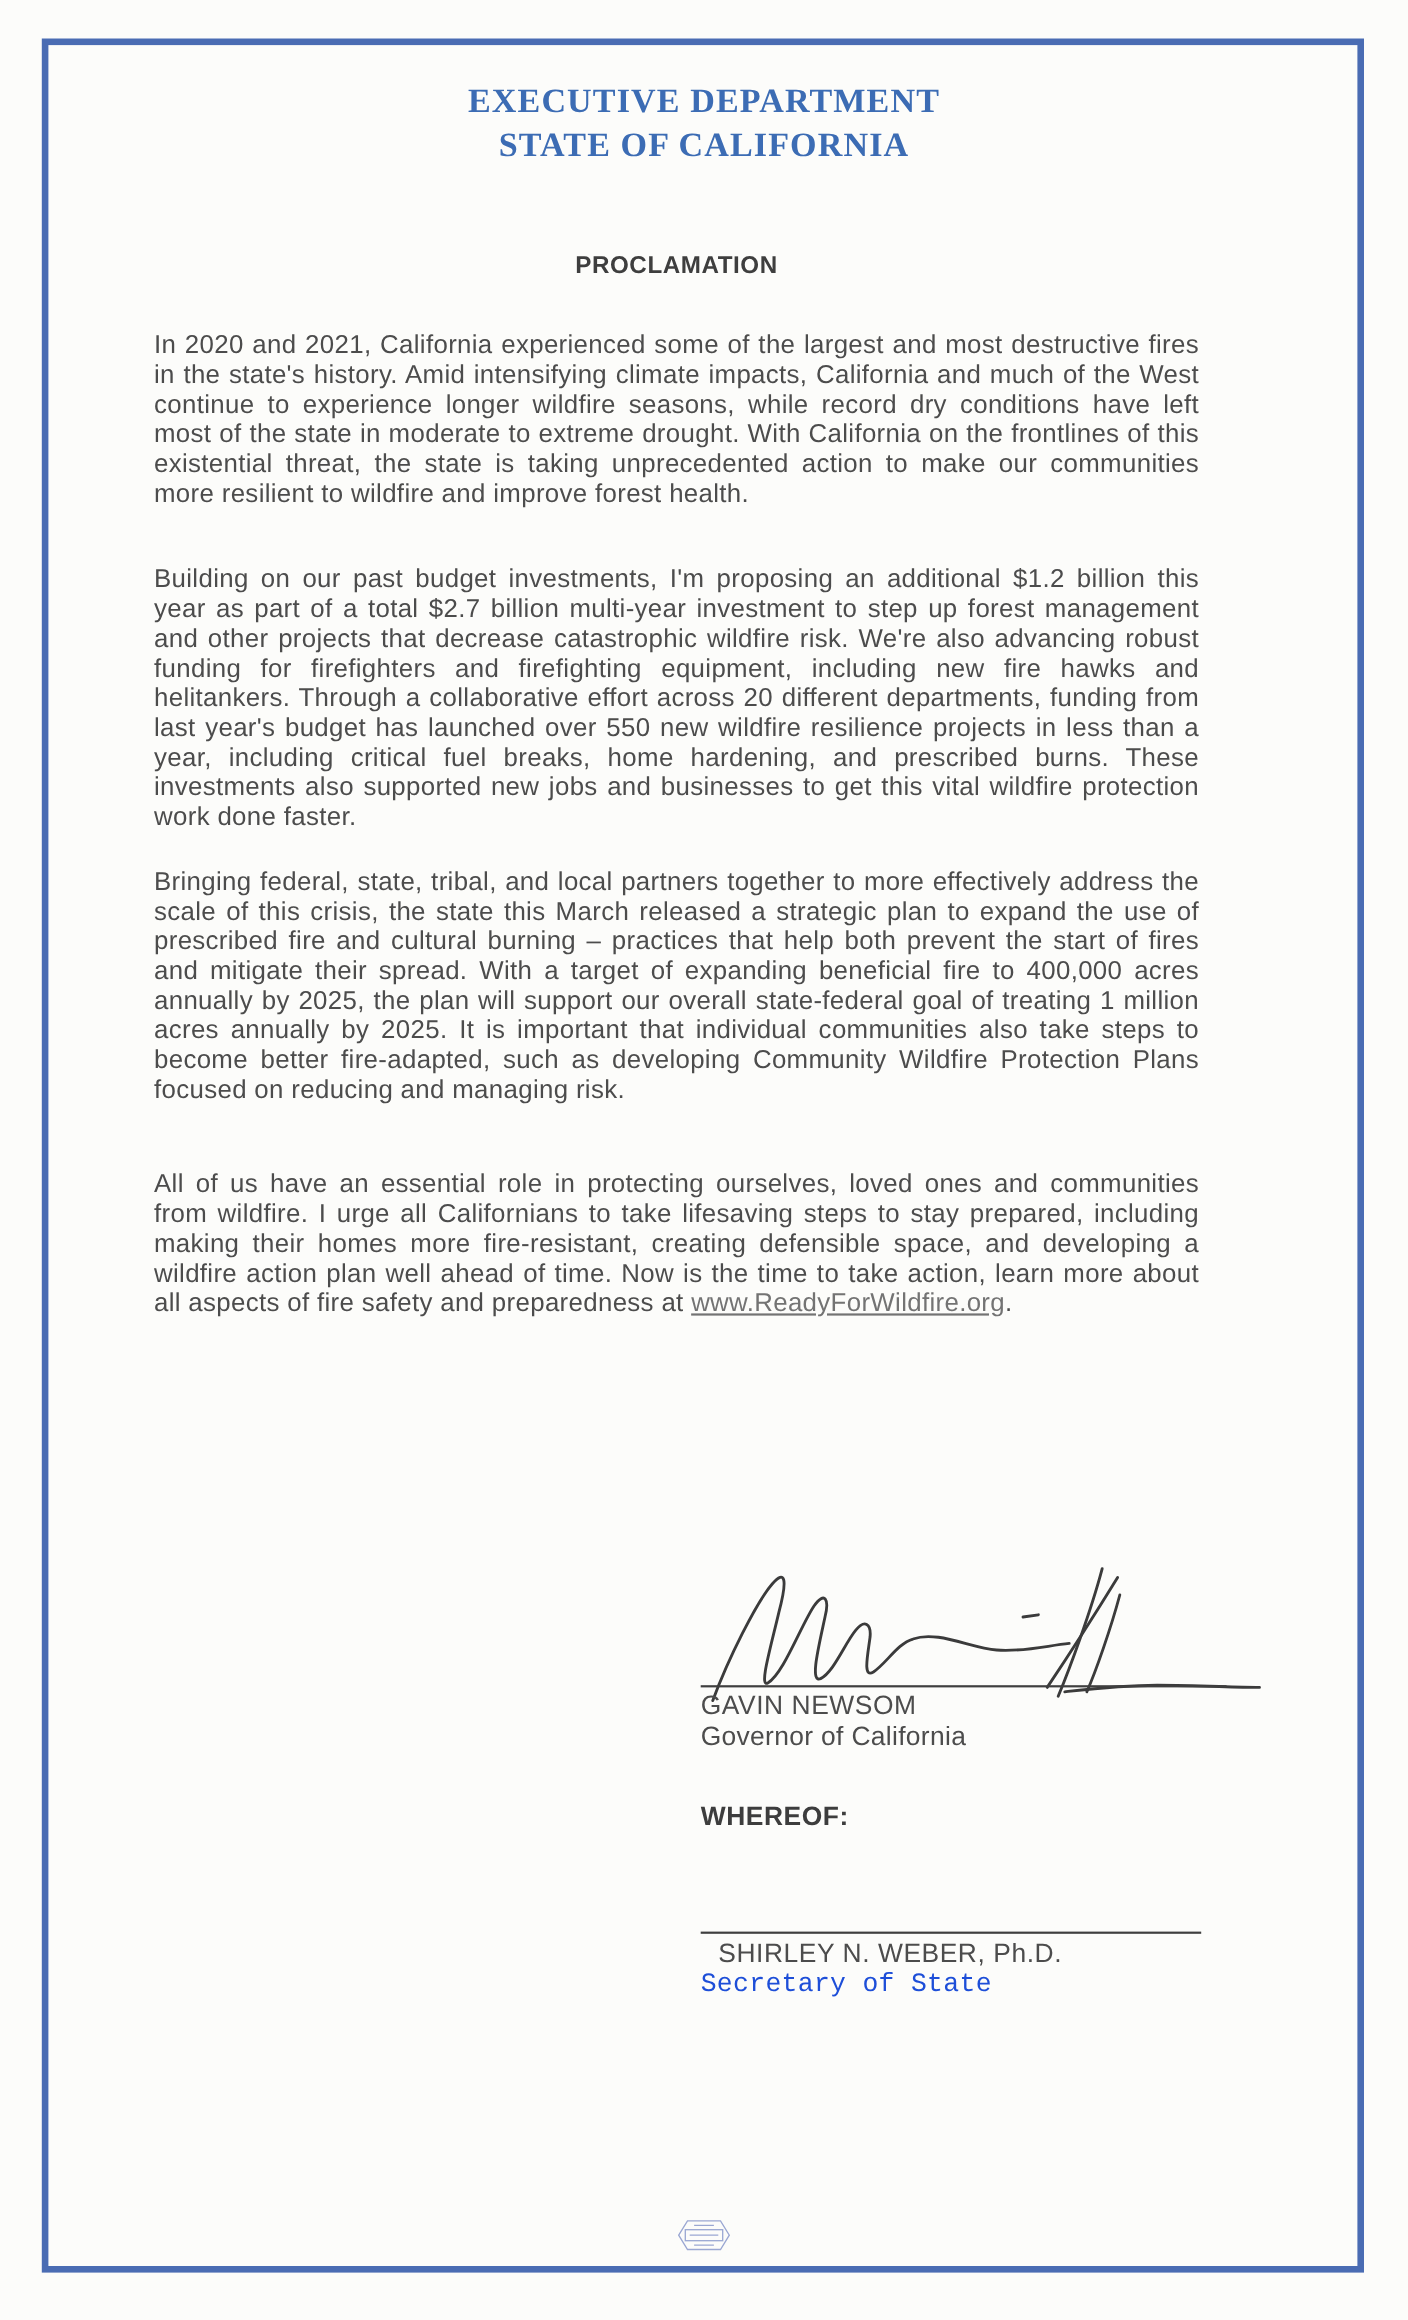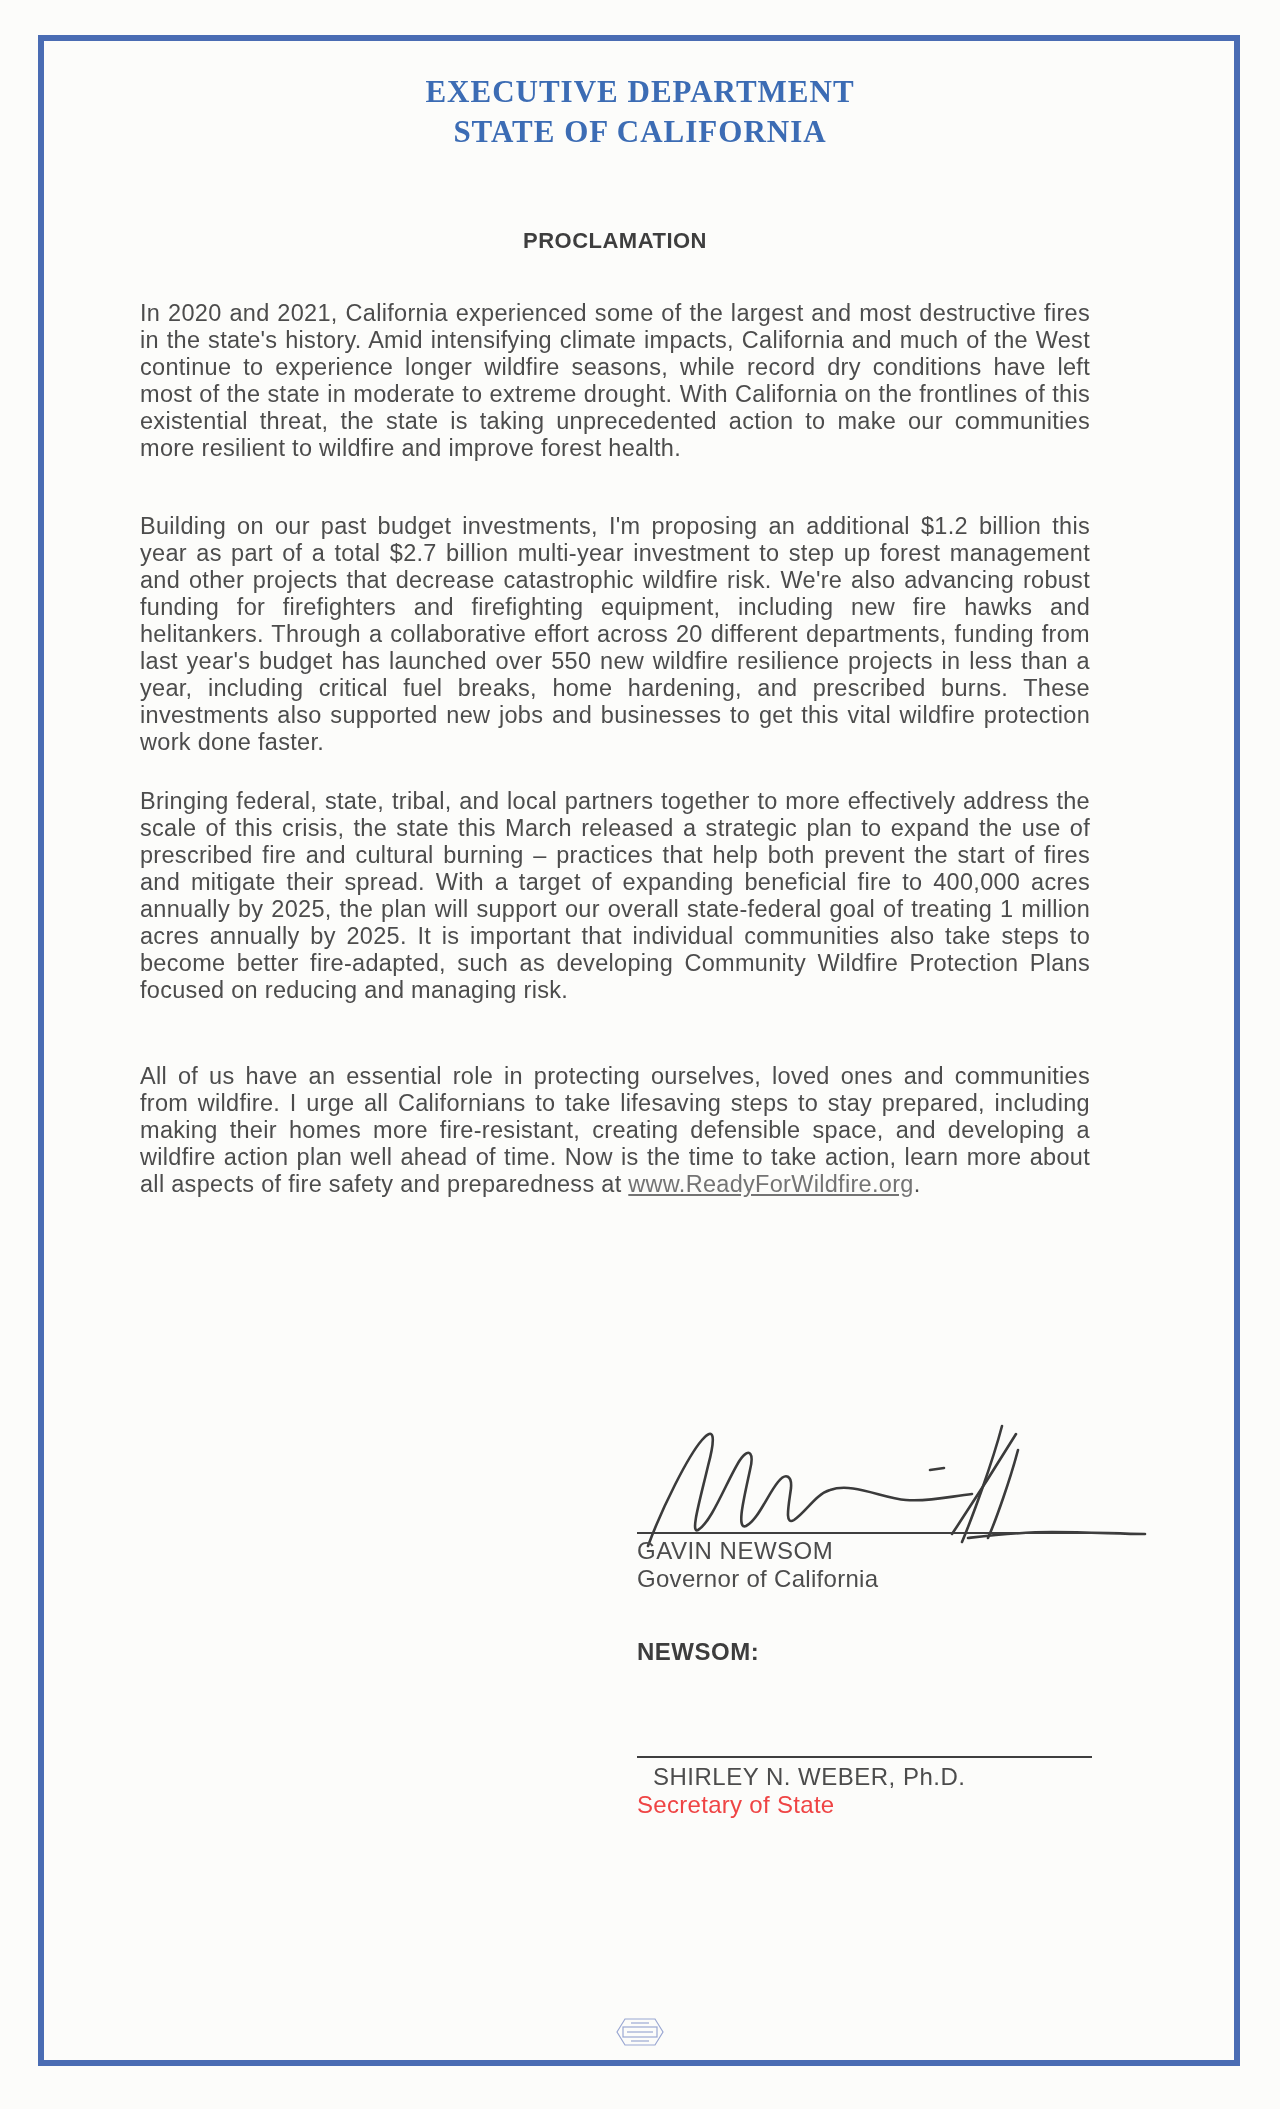--- a/index.html
+++ b/index.html
@@ -82,21 +82,21 @@
   }
   .sig-name   { position: absolute; left: 637px; top: 1537px; font-size: 24px; color: #4c4c4c; letter-spacing: 0.5px; }
   .sig-title  { position: absolute; left: 637px; top: 1565px; font-size: 24px; color: #4c4c4c; letter-spacing: 0.3px; }
   .attest-label { position: absolute; left: 637px; top: 1638px; font-size: 24px; font-weight: bold; color: #3d3d3d; letter-spacing: 0.5px; }
   .attest-line {
     position: absolute;
     left: 637px; top: 1756px; width: 455px;
     border-top: 2px solid #3f3f3f;
   }
   .attest-name  { position: absolute; left: 653px; top: 1763px; font-size: 24px; color: #4c4c4c; letter-spacing: 0.5px; }
-  .attest-title { position: absolute; left: 637px; top: 1791px; font-size: 24px; color: #ef4444; letter-spacing: 0.3px; }
+  .attest-title { position: absolute; left: 637px; top: 1791px; font-size: 24px; color: #1d4ed8; letter-spacing: 0.3px; font-family: Liberation Mono, monospace; }
   .stamp {
     position: absolute;
     left: 615px; top: 2016px;
     width: 50px; height: 32px;
     opacity: 0.85;
   }
 </style>
 </head>
 <body>
 
@@ -129,21 +129,21 @@
       <path d="M352,126 C372,96 400,52 416,26"></path>
       <path d="M368,130 C386,128 420,124 452,124 C490,124 520,126 545,126"></path>
       <path d="M330,62 L344,60"></path>
     </g>
   </svg>
 
   <div class="sig-line"></div>
   <div class="sig-name">GAVIN NEWSOM</div>
   <div class="sig-title">Governor of California</div>
 
-  <div class="attest-label">NEWSOM:</div>
+  <div class="attest-label">WHEREOF:</div>
   <div class="attest-line"></div>
   <div class="attest-name">SHIRLEY N. WEBER, Ph.D.</div>
   <div class="attest-title">Secretary of State</div>
 
   <svg class="stamp" viewBox="0 0 50 32" xmlns="http://www.w3.org/2000/svg" fill="none">
     <g stroke="#8a99cc" stroke-width="1.2">
       <polygon points="2,16 10,3 40,3 48,16 40,29 10,29"></polygon>
       <rect x="8" y="11" width="34" height="10"></rect>
       <line x1="12" y1="16" x2="38" y2="16"></line>
       <line x1="16" y1="7" x2="34" y2="7"></line>

